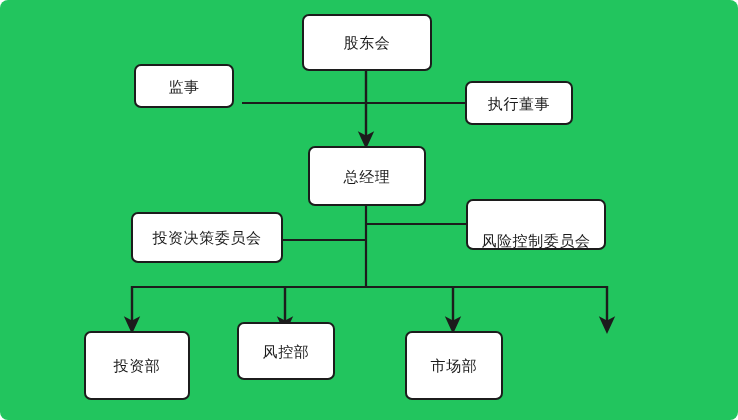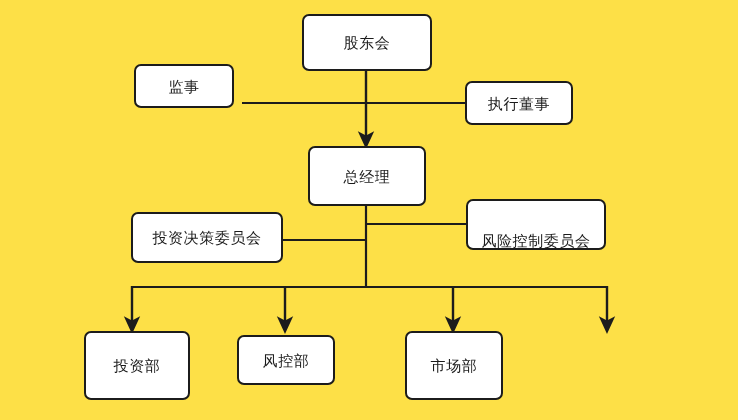--- a/index.html
+++ b/index.html
@@ -10,21 +10,22 @@
   body {
     width: 738px;
     height: 420px;
     font-family: "Liberation Sans", "DejaVu Sans", sans-serif;
     overflow: hidden;
   }
   #org-chart-root {
     position: relative;
     width: 738px;
     height: 420px;
-    background: #fde047;
+    background: #22c55e;
+    border-radius: 8px;
   }
   #org-svg {
     position: absolute;
     left: 0;
     top: 0;
     width: 738px;
     height: 420px;
   }
   .node-box {
     position: absolute;
@@ -96,21 +97,21 @@
   </div>
 
   <div class="node-box" style="left:466px; top:199px; width:140px; height:51px;align-items:flex-end;">
     <span class="node-label">风险控制委员会</span>
   </div>
 
   <div class="node-box" style="left:84px; top:331px; width:106px; height:69px;">
     <span class="node-label">投资部</span>
   </div>
 
-  <div class="node-box" style="left:237px; top:335px; width:98px; height:50px;">
+  <div class="node-box" style="left:237px; top:322px; width:98px; height:58px;">
     <span class="node-label">风控部</span>
   </div>
 
   <div class="node-box" style="left:405px; top:331px; width:98px; height:69px;">
     <span class="node-label">市场部</span>
   </div>
 
 
 </div>
 

